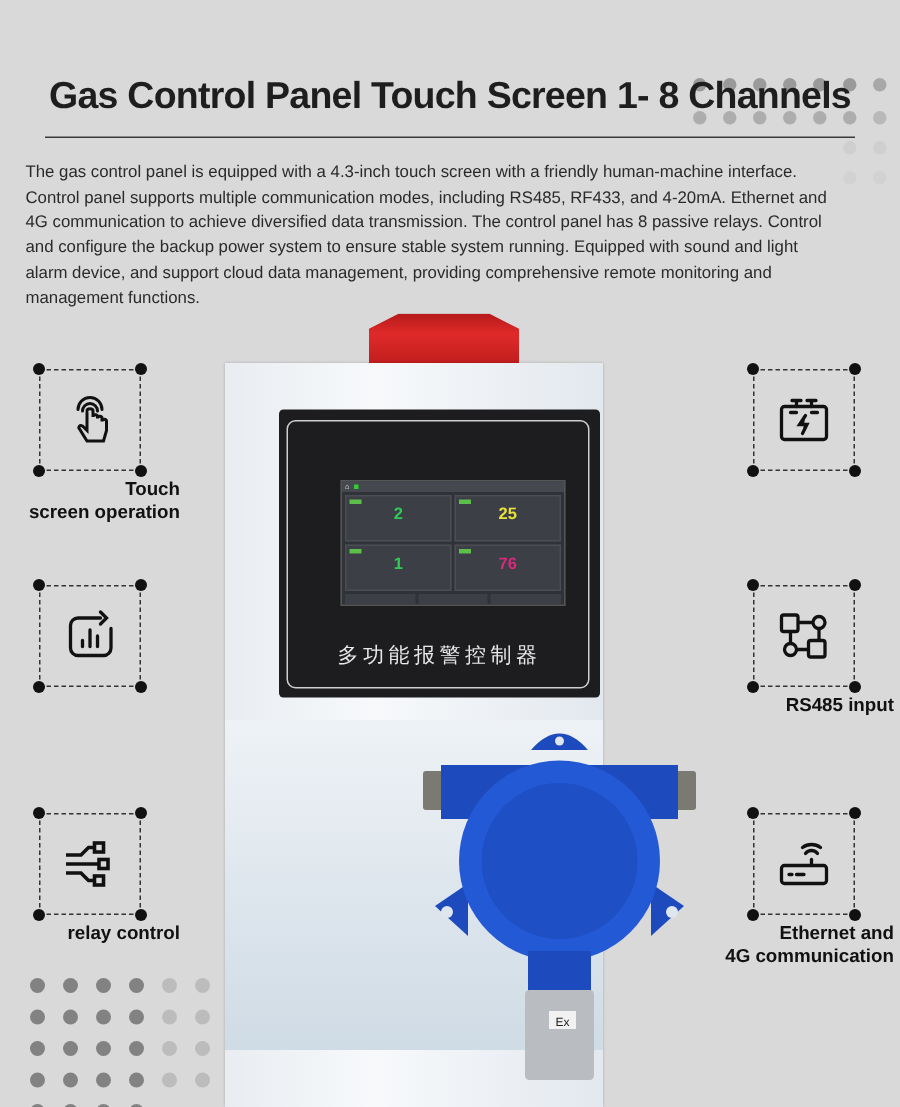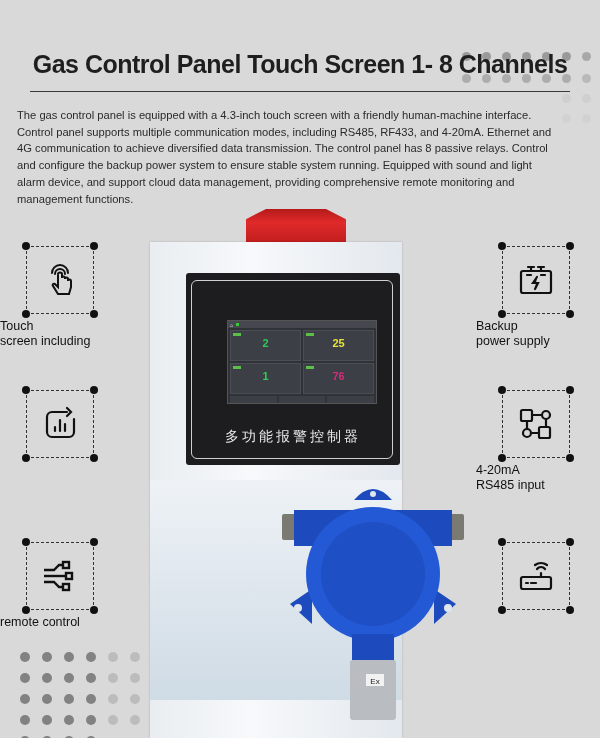--- a/index.html
+++ b/index.html
@@ -2,21 +2,21 @@
 <html><head>
 <meta charset="utf-8">
 <style>
   html,body{margin:0;padding:0;}
   body{width:600px;height:738px;background:#d9d9d9;position:relative;overflow:hidden;font-family:"Liberation Sans","DejaVu Sans",sans-serif;color:#1a1a1a;}
   .title{position:absolute;left:0;top:50px;width:600px;text-align:center;font-size:25px;font-weight:bold;letter-spacing:-0.5px;color:#1e1e1e;z-index:2;}
   .title-rule{position:absolute;left:30px;top:91px;width:540px;height:1px;background:#3a3a3a;}
   .dots-tr{position:absolute;left:462px;top:52px;z-index:1;}
   .dots-tr span{position:absolute;width:9px;height:9px;border-radius:50%;background:#9a9a9a;}
   .desc{position:absolute;left:17px;top:107px;width:545px;font-size:11.2px;line-height:16.7px;color:#2a2a2a;}
-  .feature{position:absolute;width:120px;text-align:left;}
+  .feature{position:absolute;width:120px;text-align:right;font-weight:bold;}
   .fbox{position:relative;width:68px;height:68px;margin:0 auto;border:1.5px dashed #333;box-sizing:border-box;}
   .fbox .c{position:absolute;width:8px;height:8px;border-radius:50%;background:#111;}
   .fbox .tl{left:-5px;top:-5px}.fbox .tr{right:-5px;top:-5px}.fbox .bl{left:-5px;bottom:-5px}.fbox .br{right:-5px;bottom:-5px}
   .fbox svg{position:absolute;left:14px;top:14px;width:38px;height:38px;}
   .flabel{margin-top:5px;font-size:12.5px;line-height:15px;color:#111;}
   .dots-bl{position:absolute;left:20px;top:652px;}
   .dots-bl span{position:absolute;width:10px;height:10px;border-radius:50%;}
   
   .beacon{position:absolute;left:246px;top:209px;width:100px;height:34px;background:linear-gradient(#b51a1a,#e02a2a 40%,#c01d1d);border-radius:10px 10px 0 0;clip-path:polygon(20% 0,80% 0,100% 30%,100% 100%,0 100%,0 30%);}
   .cabinet{position:absolute;left:150px;top:242px;width:252px;height:496px;background:linear-gradient(90deg,#e9edf1,#f7f9fb 40%,#e3e8ee);box-shadow:0 0 2px rgba(0,0,0,.2);}
@@ -124,21 +124,21 @@
       <span class="c bl"></span>
       <span class="c br"></span>
     <svg viewBox="0 0 38 38" fill="none" stroke="#111" stroke-width="2" stroke-linecap="round">
       <path d="M11 12a8 8 0 0 1 16 0"></path>
         <path d="M14 13a5 5 0 0 1 10 0"></path>
       <path d="M17 14v12l-3-3c-2-1-3 1-2 2l5 8h11l2-7v-6c0-2-3-2-3 0v-2c0-2-3-2-3 0v-1c0-2-3-2-3 0v-4c0-2-4-2-4 0"></path>
     </svg>
   </div>
   <div class="flabel">
       <div>Touch</div>
-      <div>screen including</div>
+      <div>screen operation</div>
     </div>
 </div>
 
 <div class="feature" style="left:0;top:390px">
   <div class="fbox">
       <span class="c tl"></span>
       <span class="c tr"></span>
       <span class="c bl"></span>
       <span class="c br"></span>
     <svg viewBox="0 0 38 38" fill="none" stroke="#111" stroke-width="2.2" stroke-linecap="round">
@@ -160,77 +160,76 @@
     <svg viewBox="0 0 38 38" fill="none" stroke="#111" stroke-width="2.4">
       <path d="M3 13h10l5-5h4"></path>
         <rect x="22" y="5" width="6" height="6"></rect>
       <path d="M3 19h22"></path>
         <rect x="25" y="16" width="6" height="6"></rect>
       <path d="M3 25h10l5 5h4"></path>
         <rect x="22" y="27" width="6" height="6"></rect>
     </svg>
   </div>
   <div class="flabel">
-      <div>remote control</div>
+      <div>relay control</div>
     </div>
 </div>
 
 <div class="feature" style="left:476px;top:246px">
   <div class="fbox">
       <span class="c tl"></span>
       <span class="c tr"></span>
       <span class="c bl"></span>
       <span class="c br"></span>
     <svg viewBox="0 0 38 38" fill="none" stroke="#111" stroke-width="2.2" stroke-linecap="round">
       <path d="M11 6h6M21 6h6M14 6v4M24 6v4"></path>
         <rect x="4" y="10" width="30" height="22" rx="2"></rect>
       <path d="M10 14h4M24 14h4"></path>
         <path d="M20 16l-4 6h5l-3 6" fill="#111"></path>
     </svg>
   </div>
-  <div class="flabel">
-      <div>Backup</div>
-      <div>power supply</div>
-    </div>
 </div>
 
 <div class="feature" style="left:476px;top:390px">
   <div class="fbox">
       <span class="c tl"></span>
       <span class="c tr"></span>
       <span class="c bl"></span>
       <span class="c br"></span>
     <svg viewBox="0 0 38 38" fill="none" stroke="#111" stroke-width="2.2">
       <rect x="4" y="5" width="11" height="11" rx="1.5"></rect>
         <circle cx="29" cy="10" r="4"></circle>
       <circle cx="10" cy="28" r="4"></circle>
         <rect x="22" y="22" width="11" height="11" rx="1.5"></rect>
       <path d="M15 10h10M29 14v8M10 16v8M14 28h8"></path>
     </svg>
   </div>
   <div class="flabel">
-      <div>4-20mA</div>
       <div>RS485 input</div>
     </div>
 </div>
 
 <div class="feature" style="left:476px;top:542px">
   <div class="fbox">
       <span class="c tl"></span>
       <span class="c tr"></span>
       <span class="c bl"></span>
       <span class="c br"></span>
     <svg viewBox="0 0 38 38" fill="none" stroke="#111" stroke-width="2.2" stroke-linecap="round">
       <path d="M18 8a10 10 0 0 1 12 0"></path>
         <path d="M20 12a5 5 0 0 1 8 0"></path>
         <path d="M24 16v4"></path>
       <rect x="4" y="20" width="30" height="12" rx="2"></rect>
         <path d="M9 26h2M14 26h5"></path>
     </svg>
   </div>
+  <div class="flabel">
+      <div>Ethernet and</div>
+      <div>4G communication</div>
+    </div>
 </div>
 
 <div class="dots-bl">
   <span style="left:0;top:0;background:#828282"></span>
     <span style="left:22px;top:0;background:#828282"></span>
     <span style="left:44px;top:0;background:#828282"></span>
     <span style="left:66px;top:0;background:#828282"></span>
     <span style="left:88px;top:0;background:#bcbcbc"></span>
     <span style="left:110px;top:0;background:#bcbcbc"></span>
   <span style="left:0;top:21px;background:#828282"></span>

